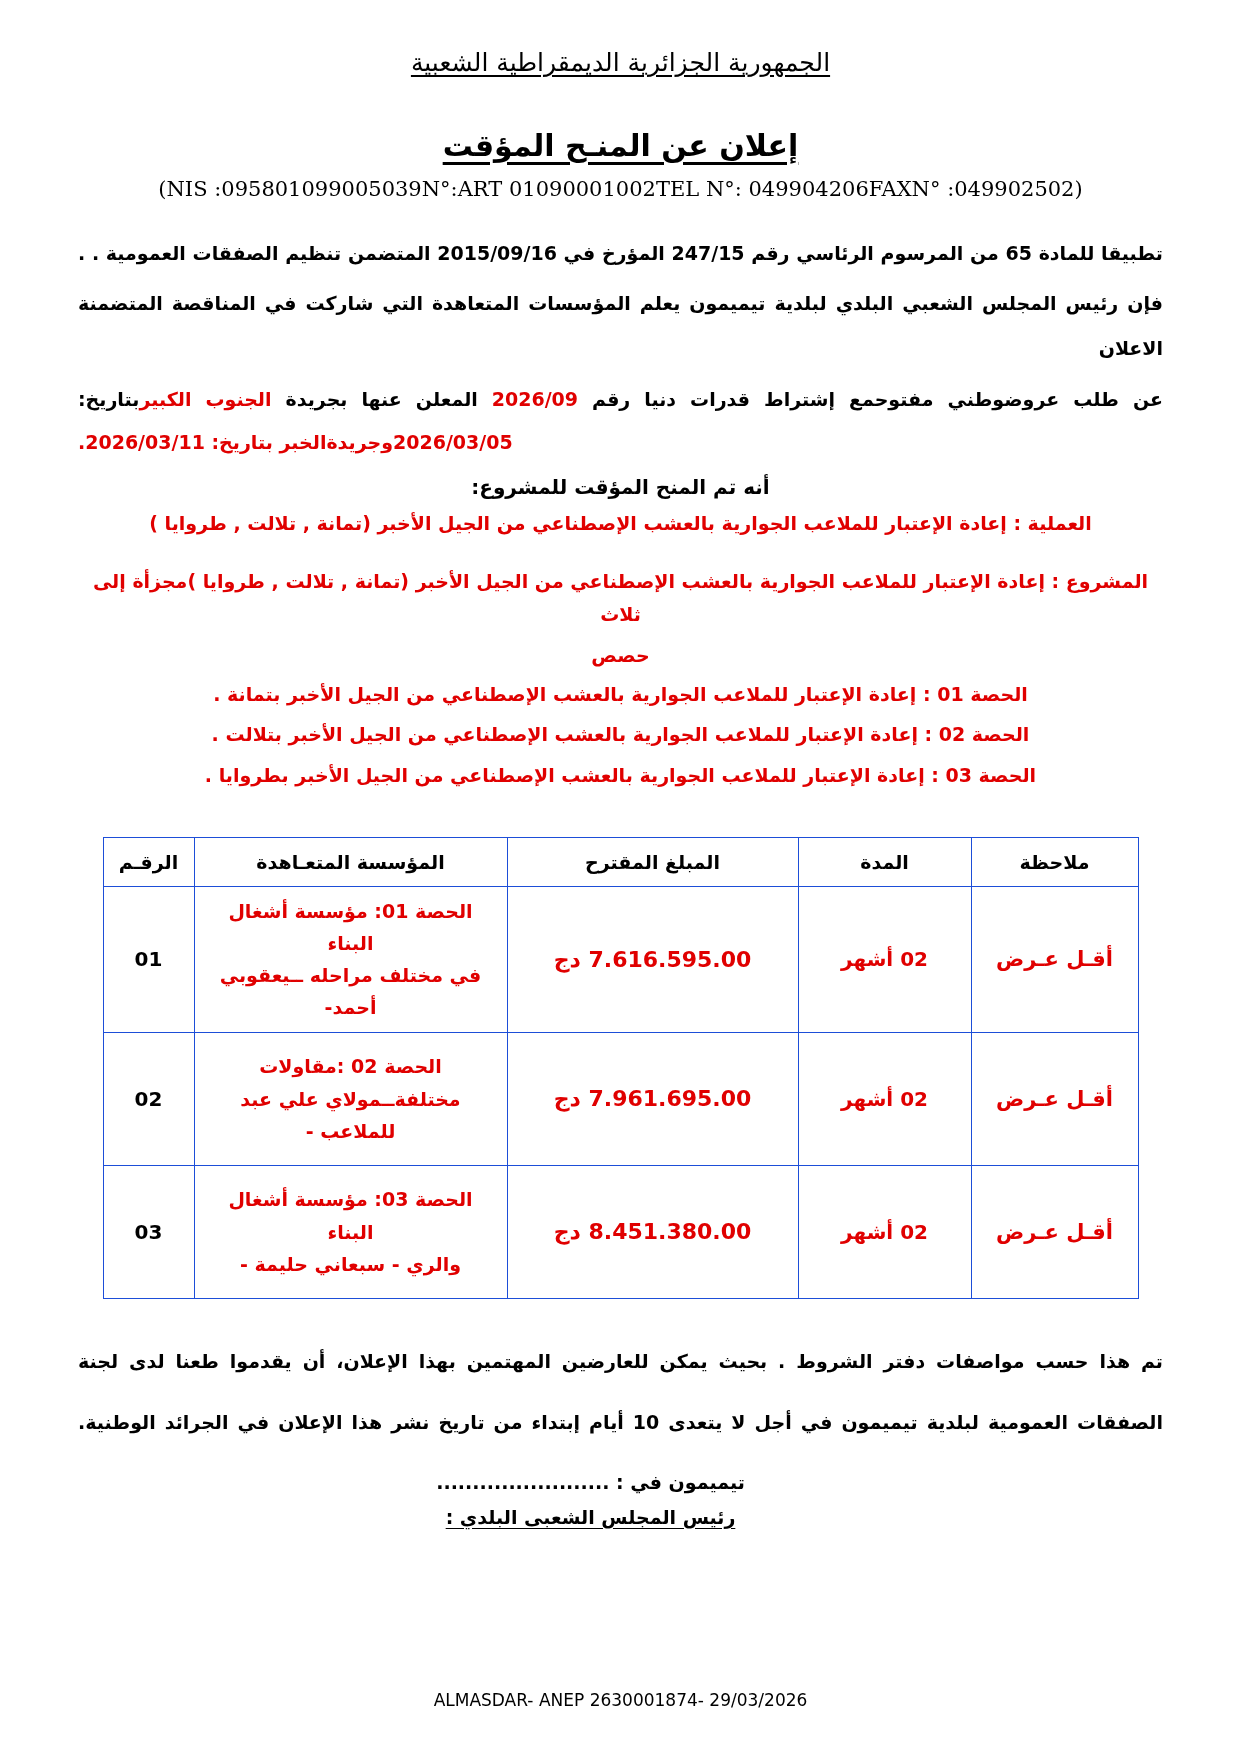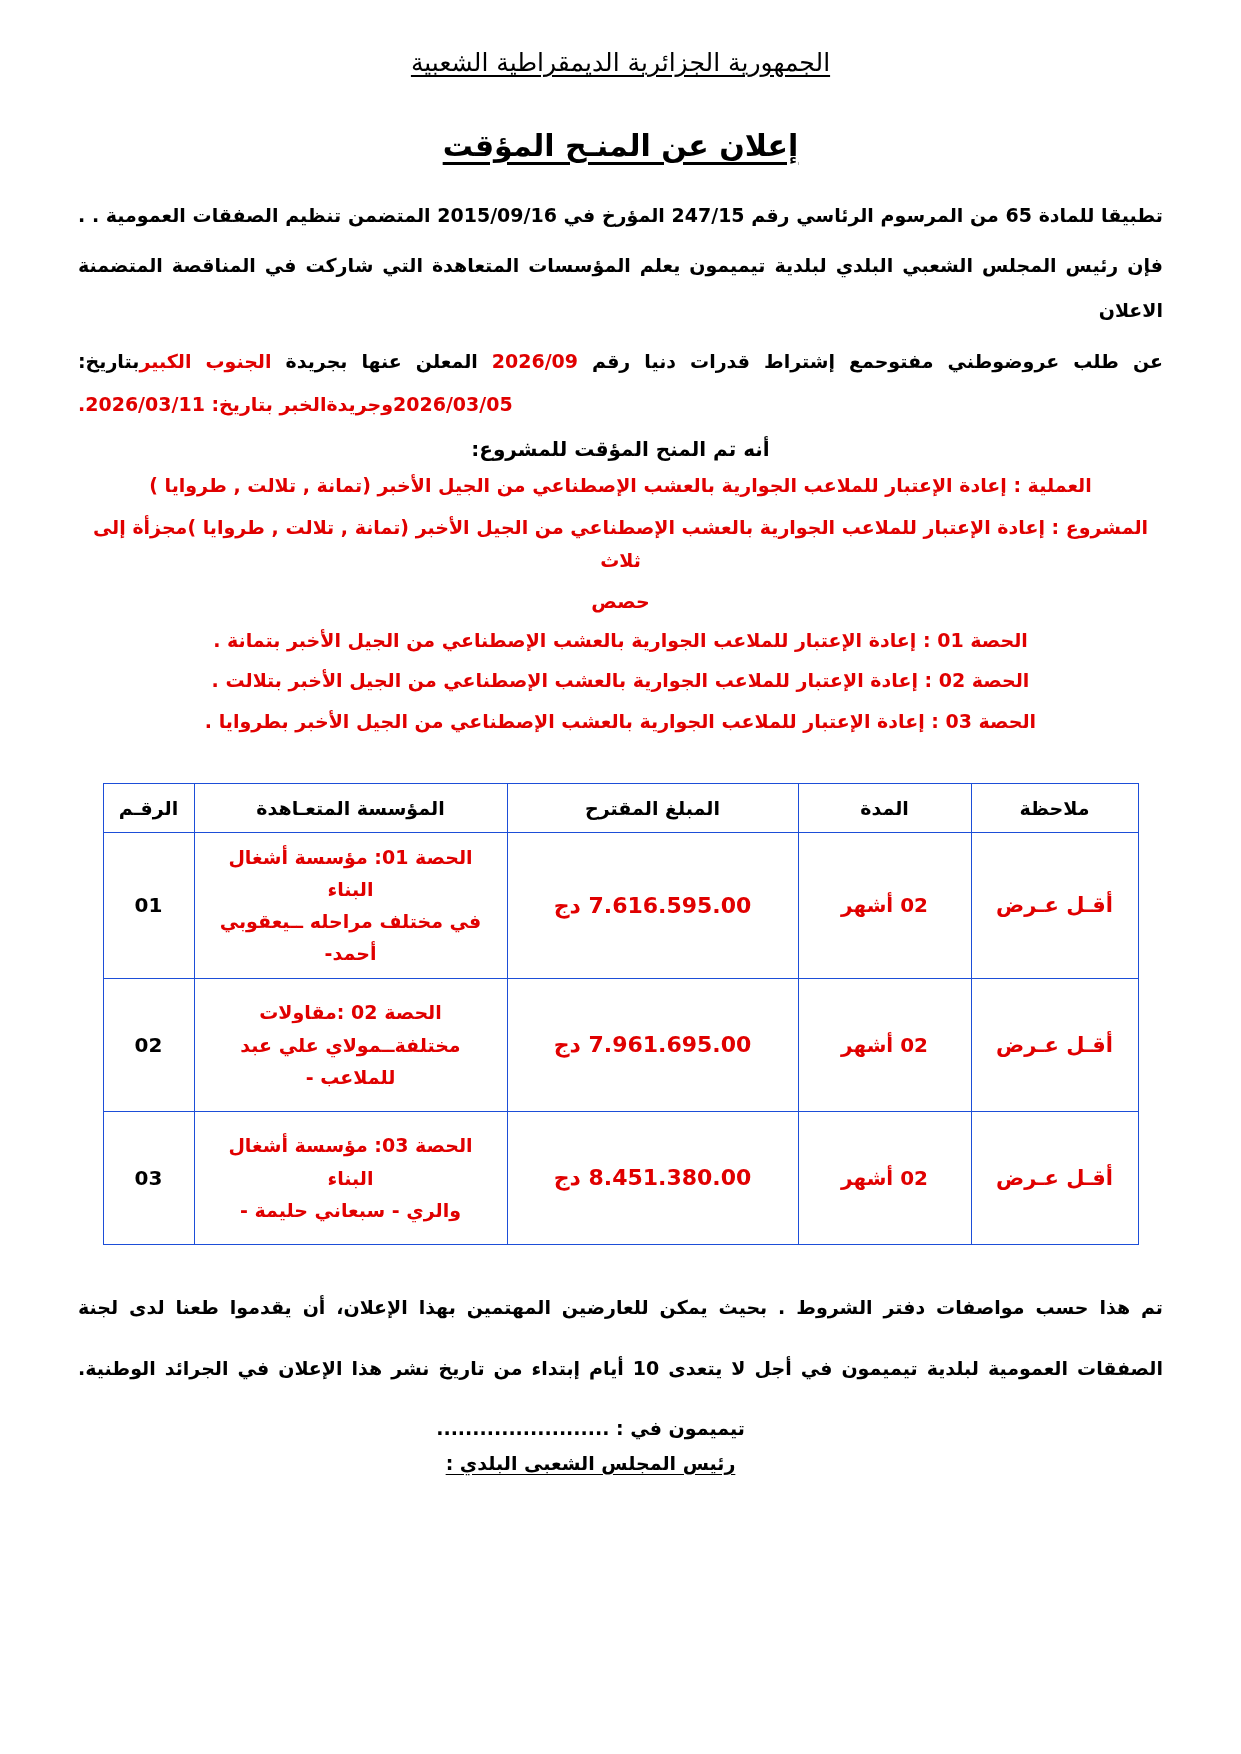--- a/index.html
+++ b/index.html
@@ -115,21 +115,21 @@
   .op-line {
     font-family: "DejaVu Sans", "Liberation Sans", sans-serif;
     font-size: 19px;
     font-weight: bold;
     color: #e00000;
     text-align: center;
     line-height: 1.75;
     margin-top: 8px;
   }
   .op-line.two {
-    margin-top: 8px;
+    margin-top: 24px;
   }
 
   .lot-line {
     font-family: "DejaVu Sans", "Liberation Sans", sans-serif;
     font-size: 19px;
     font-weight: bold;
     color: #e00000;
     text-align: center;
     line-height: 1.9;
     margin-top: 4px;
@@ -245,20 +245,21 @@
 
   <div class="republic-line">
     <span>الجمهورية الجزائرية الديمقراطية الشعبية</span>
   </div>
 
 
   <div class="doc-title">
     <span>إعلان عن المنـح المؤقت</span>
   </div>
 
+  <div class="nis-line">(NIS :095801099005039N°:ART 01090001002TEL N°: 049904206FAXN° :049902502)</div>
 
   <p class="para para-1">تطبيقا للمادة 65 من المرسوم الرئاسي رقم 247/15 المؤرخ في 2015/09/16 المتضمن تنظيم الصفقات العمومية .  .</p>
 
   <p class="para para-2">فإن رئيس المجلس الشعبي البلدي لبلدية تيميمون يعلم المؤسسات المتعاهدة التي شاركت في المناقصة المتضمنة الاعلان</p>
 
   <p class="para para-3">
     <span>عن طلب عروضوطني مفتوحمع إشتراط قدرات دنيا رقم</span>
     <span class="red-b">2026/09</span>
     <span>المعلن عنها بجريدة</span>
     <span class="red-b">الجنوب الكبير</span><span>بتاريخ:</span>
@@ -322,14 +323,15 @@
   </table>
 
   <p class="closing">تم هذا حسب مواصفات دفتر الشروط . بحيث يمكن للعارضين المهتمين بهذا الإعلان،  أن يقدموا طعنا لدى لجنة</p>
   <p class="closing" style="margin-top:0">الصفقات العمومية لبلدية تيميمون في أجل لا يتعدى  10 أيام إبتداء من تاريخ نشر هذا الإعلان في الجرائد الوطنية.</p>
 
   <div class="sign-block">
     <span class="sign-place">تيميمون في : ........................</span>
     <span class="sign-role">رئيس المجلس الشعبى البلدي :</span>
   </div>
 
+  <div class="footer">ALMASDAR- ANEP 2630001874- 29/03/2026</div>
 
 </div>
 
 </body></html>

